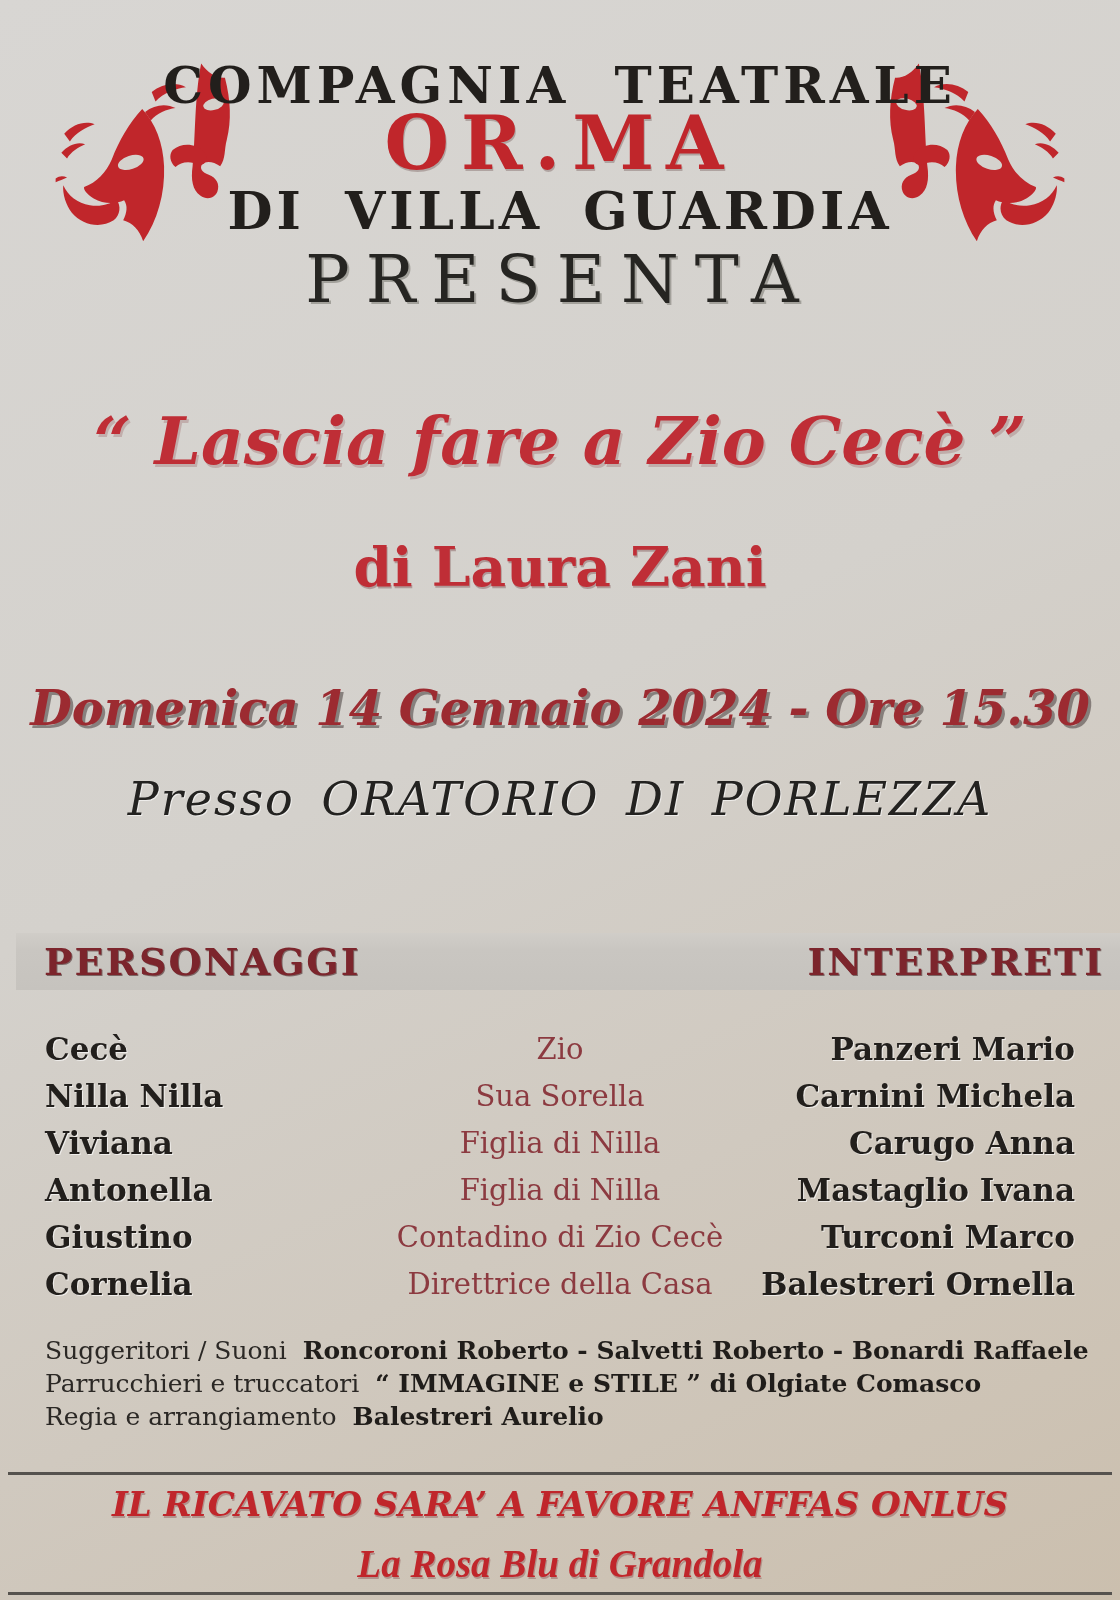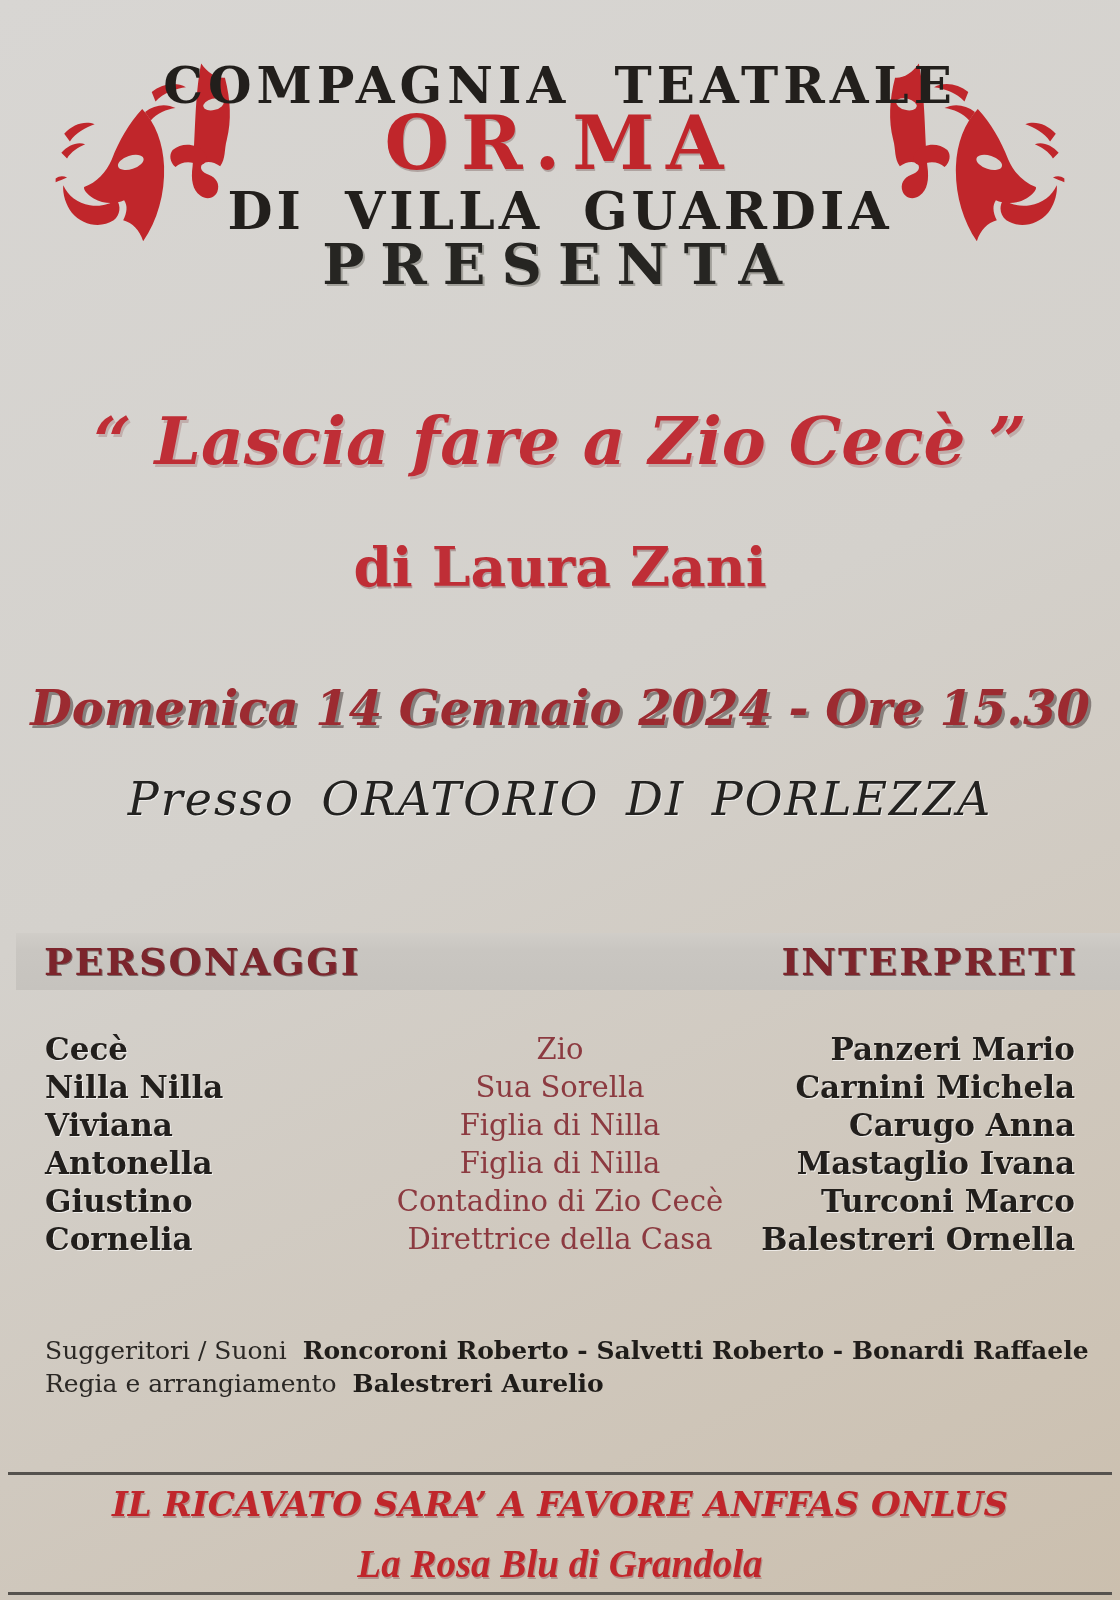--- a/index.html
+++ b/index.html
@@ -26,36 +26,36 @@
     font-family:"DejaVu Serif", serif;
     color:var(--ink);
   }
   .abs{position:absolute;left:0;width:100%;text-align:center;}
   .mask{position:absolute;top:52px;width:232px;height:214px;}
   .mask.left{left:30px;}
   .mask.right{left:858px;transform:scaleX(-1);}
   .company-line1{top:56px;font-size:50px;font-weight:bold;letter-spacing:5px;word-spacing:22px;}
   .company-name{top:100px;font-size:74px;font-weight:bold;letter-spacing:12px;color:var(--red);text-shadow:1px 2px 0 rgba(60,20,20,.25);}
   .company-line2{top:180px;font-size:52px;font-weight:bold;letter-spacing:4px;word-spacing:18px;}
-  .presents{top:231px;font-size:56px;font-weight:bold;letter-spacing:16px;color:#262522;text-shadow:2px 2px 0 rgba(120,118,112,.55);}
+  .presents{top:241px;font-size:66px;font-weight:normal;letter-spacing:16px;color:#262522;text-shadow:2px 2px 0 rgba(120,118,112,.55);}
   .show-title{top:402px;font-size:66px;font-weight:bold;font-style:italic;color:var(--title-red);text-shadow:2px 3px 0 rgba(120,40,45,.22);}
   .show-author{top:534px;font-size:55px;font-weight:bold;color:var(--title-red);text-shadow:1px 2px 0 rgba(90,25,30,.3);}
   .show-datetime{top:680px;font-size:48px;font-weight:bold;font-style:italic;color:var(--date-red);text-shadow:3px 3px 0 rgba(40,28,28,.45);}
   .show-venue{top:772px;font-size:46px;font-style:italic;letter-spacing:2px;word-spacing:10px;color:#232220;text-shadow:1px 1px 0 rgba(255,255,255,.6);}
   .cast-band{
     position:absolute;top:933px;left:16px;right:0;height:57px;
     background:linear-gradient(180deg,#d0cdc8 0%,var(--band) 30%,#c6c3be 100%);
     display:flex;align-items:center;justify-content:space-between;
-    padding:0 42px 0 28px;
+    padding:0 16px 0 28px;
   }
   .cast-header{font-size:38px;font-weight:bold;letter-spacing:2px;color:var(--header-maroon);text-shadow:1px 1px 0 rgba(50,10,12,.5);}
   .cast-table{
     position:absolute;top:1030px;left:45px;right:45px;
     display:grid;grid-template-columns:330px 1fr 330px;
-    row-gap:0;
+    row-gap:9px;
   }
   .cast-table .cell{line-height:38px;white-space:nowrap;}
   .cell.character{font-size:31px;font-weight:bold;text-align:left;text-shadow:1px 1px 0 rgba(255,255,255,.65);}
   .cell.role{font-size:29px;text-align:center;color:var(--maroon);}
   .cell.actor{font-size:31px;font-weight:bold;text-align:right;text-shadow:1px 1px 0 rgba(255,255,255,.65);}
   .credits{position:absolute;top:1334px;left:45px;right:45px;text-align:left;}
   .credit-line{font-size:25px;line-height:33px;color:#2b2825;white-space:nowrap;}
   .credit-line .value{font-weight:bold;margin-left:8px;color:#201d1a;}
   .footer-line{position:absolute;left:8px;right:8px;border-top:3px solid var(--line);}
   .footer-line.top{top:1472px;}
@@ -144,20 +144,24 @@
     <div class="cell role">Direttrice della Casa</div>
     <div class="cell actor">Balestreri Ornella</div>
   </div>
 
   <div class="credits">
     <div class="credit-line">
       <span class="label">Suggeritori / Suoni</span>
       <span class="value">Roncoroni Roberto - Salvetti Roberto - Bonardi Raffaele</span>
     </div>
     <div class="credit-line">
+      <span class="label">Parrucchieri e truccatori</span>
+      <span class="value">“ IMMAGINE e STILE ” di Olgiate Comasco</span>
+    </div>
+    <div class="credit-line">
       <span class="label">Regia e arrangiamento</span>
       <span class="value">Balestreri  Aurelio</span>
     </div>
   </div>
 
   <div class="footer-line top"></div>
   <div class="abs footer-text1">IL RICAVATO  SARA’ A FAVORE ANFFAS ONLUS</div>
   <div class="abs footer-text2">La Rosa Blu di Grandola</div>
   <div class="footer-line bottom"></div>
 

